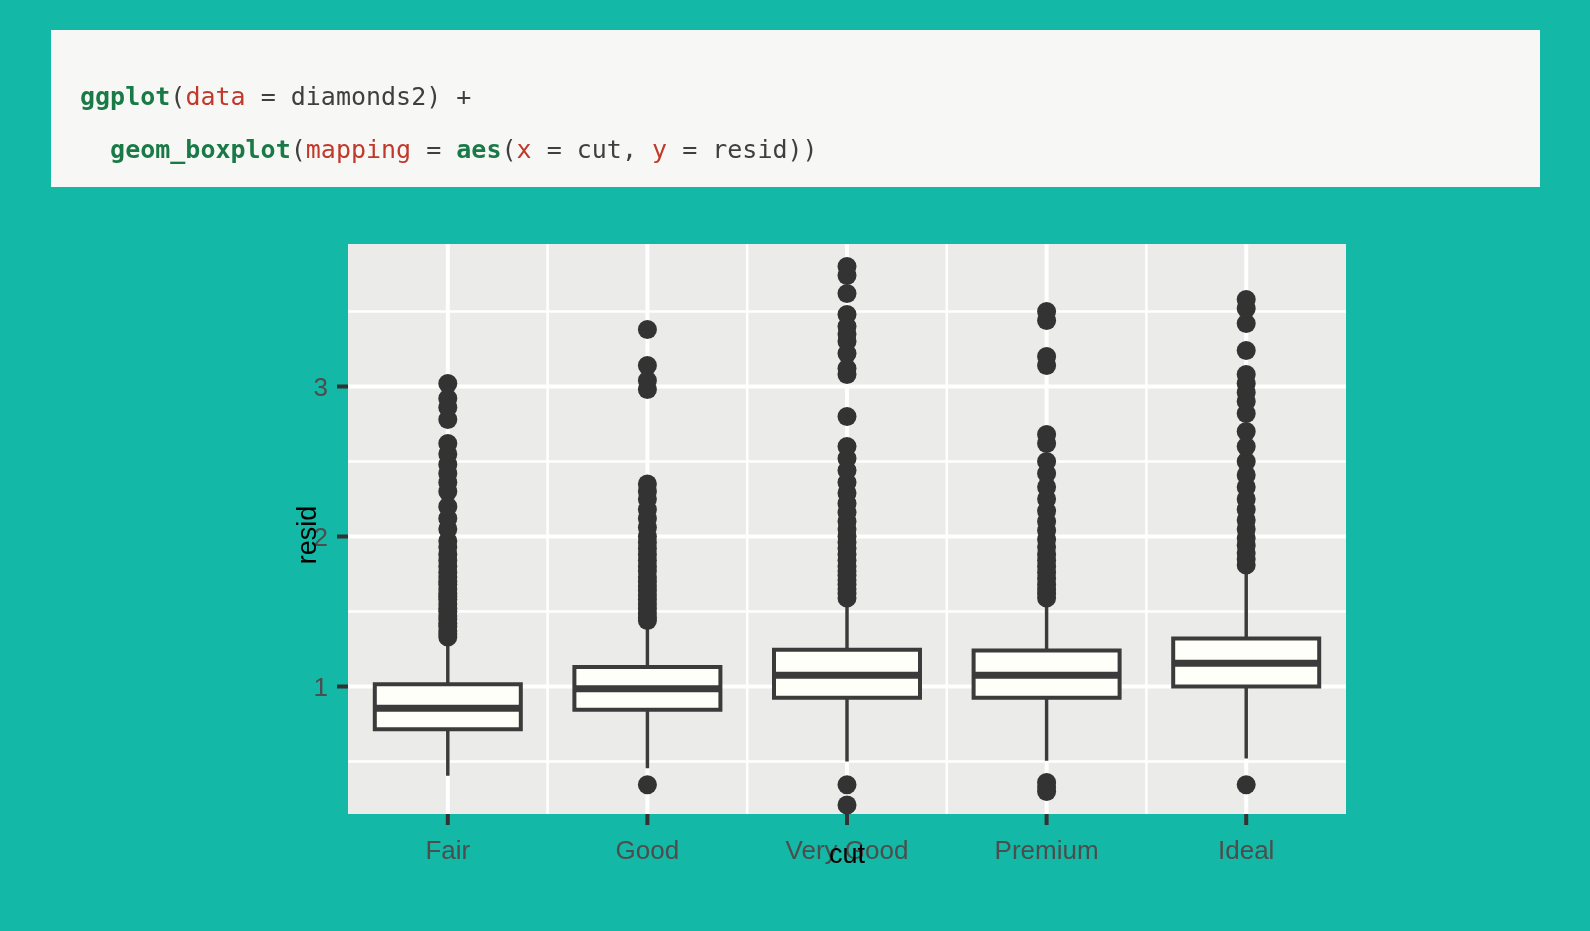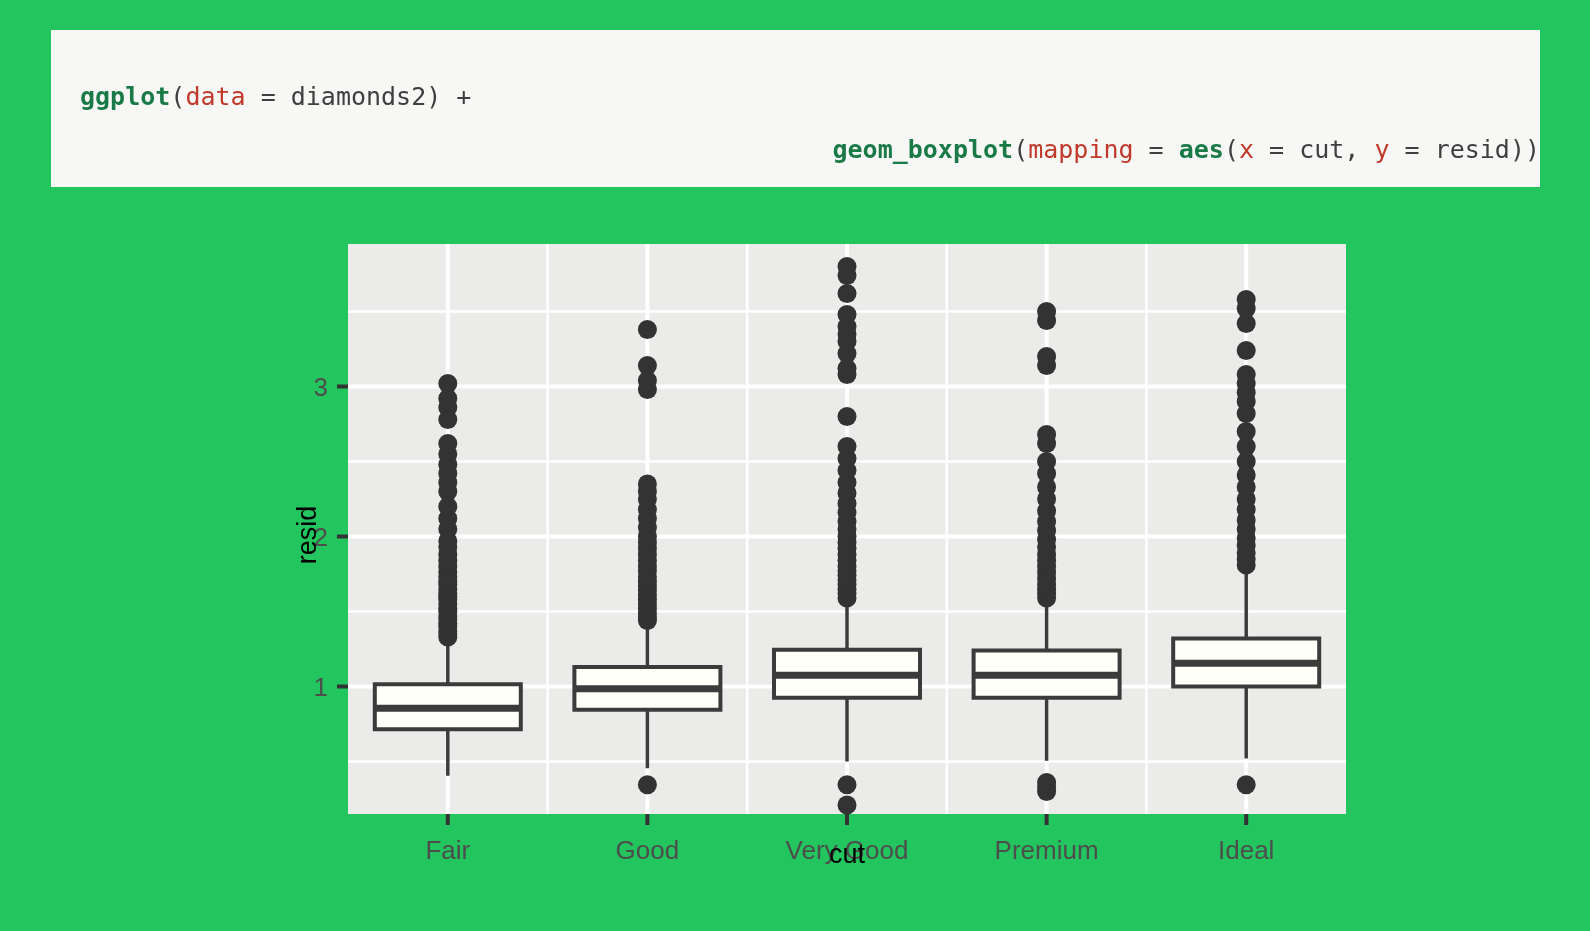--- a/index.html
+++ b/index.html
@@ -10,21 +10,21 @@
   body {
     width: 1590px;
     height: 931px;
     font-family: "Liberation Sans", sans-serif;
     overflow: hidden;
   }
   #page {
     position: relative;
     width: 1590px;
     height: 931px;
-    background: #22c55e;
+    background: #14b8a6;
   }
 
   
   #code-block {
     position: absolute;
     left: 51px;
     top: 30px;
     width: 1489px;
     height: 157px;
     background: #f7f8f5;
@@ -32,21 +32,21 @@
     padding: 40px 0 0 0;
   }
   .code-line {
     font-family: "DejaVu Sans Mono", "Liberation Mono", monospace;
     font-size: 25px;
     line-height: 53px;
     white-space: pre;
     color: #383838;
   }
   .code-line.line-1 { padding-left: 29px; }
-  .code-line.line-2 { padding-left: 29px; text-align: right; }
+  .code-line.line-2 { padding-left: 29px; }
   .tok-fn   { color: #1a7a47; font-weight: bold; }
   .tok-arg  { color: #c0392b; }
   .tok-plain{ color: #3f3f3f; }
 
   
   #plot-wrap {
     position: absolute;
     left: 0px;
     top: 195px;
     width: 1590px;

